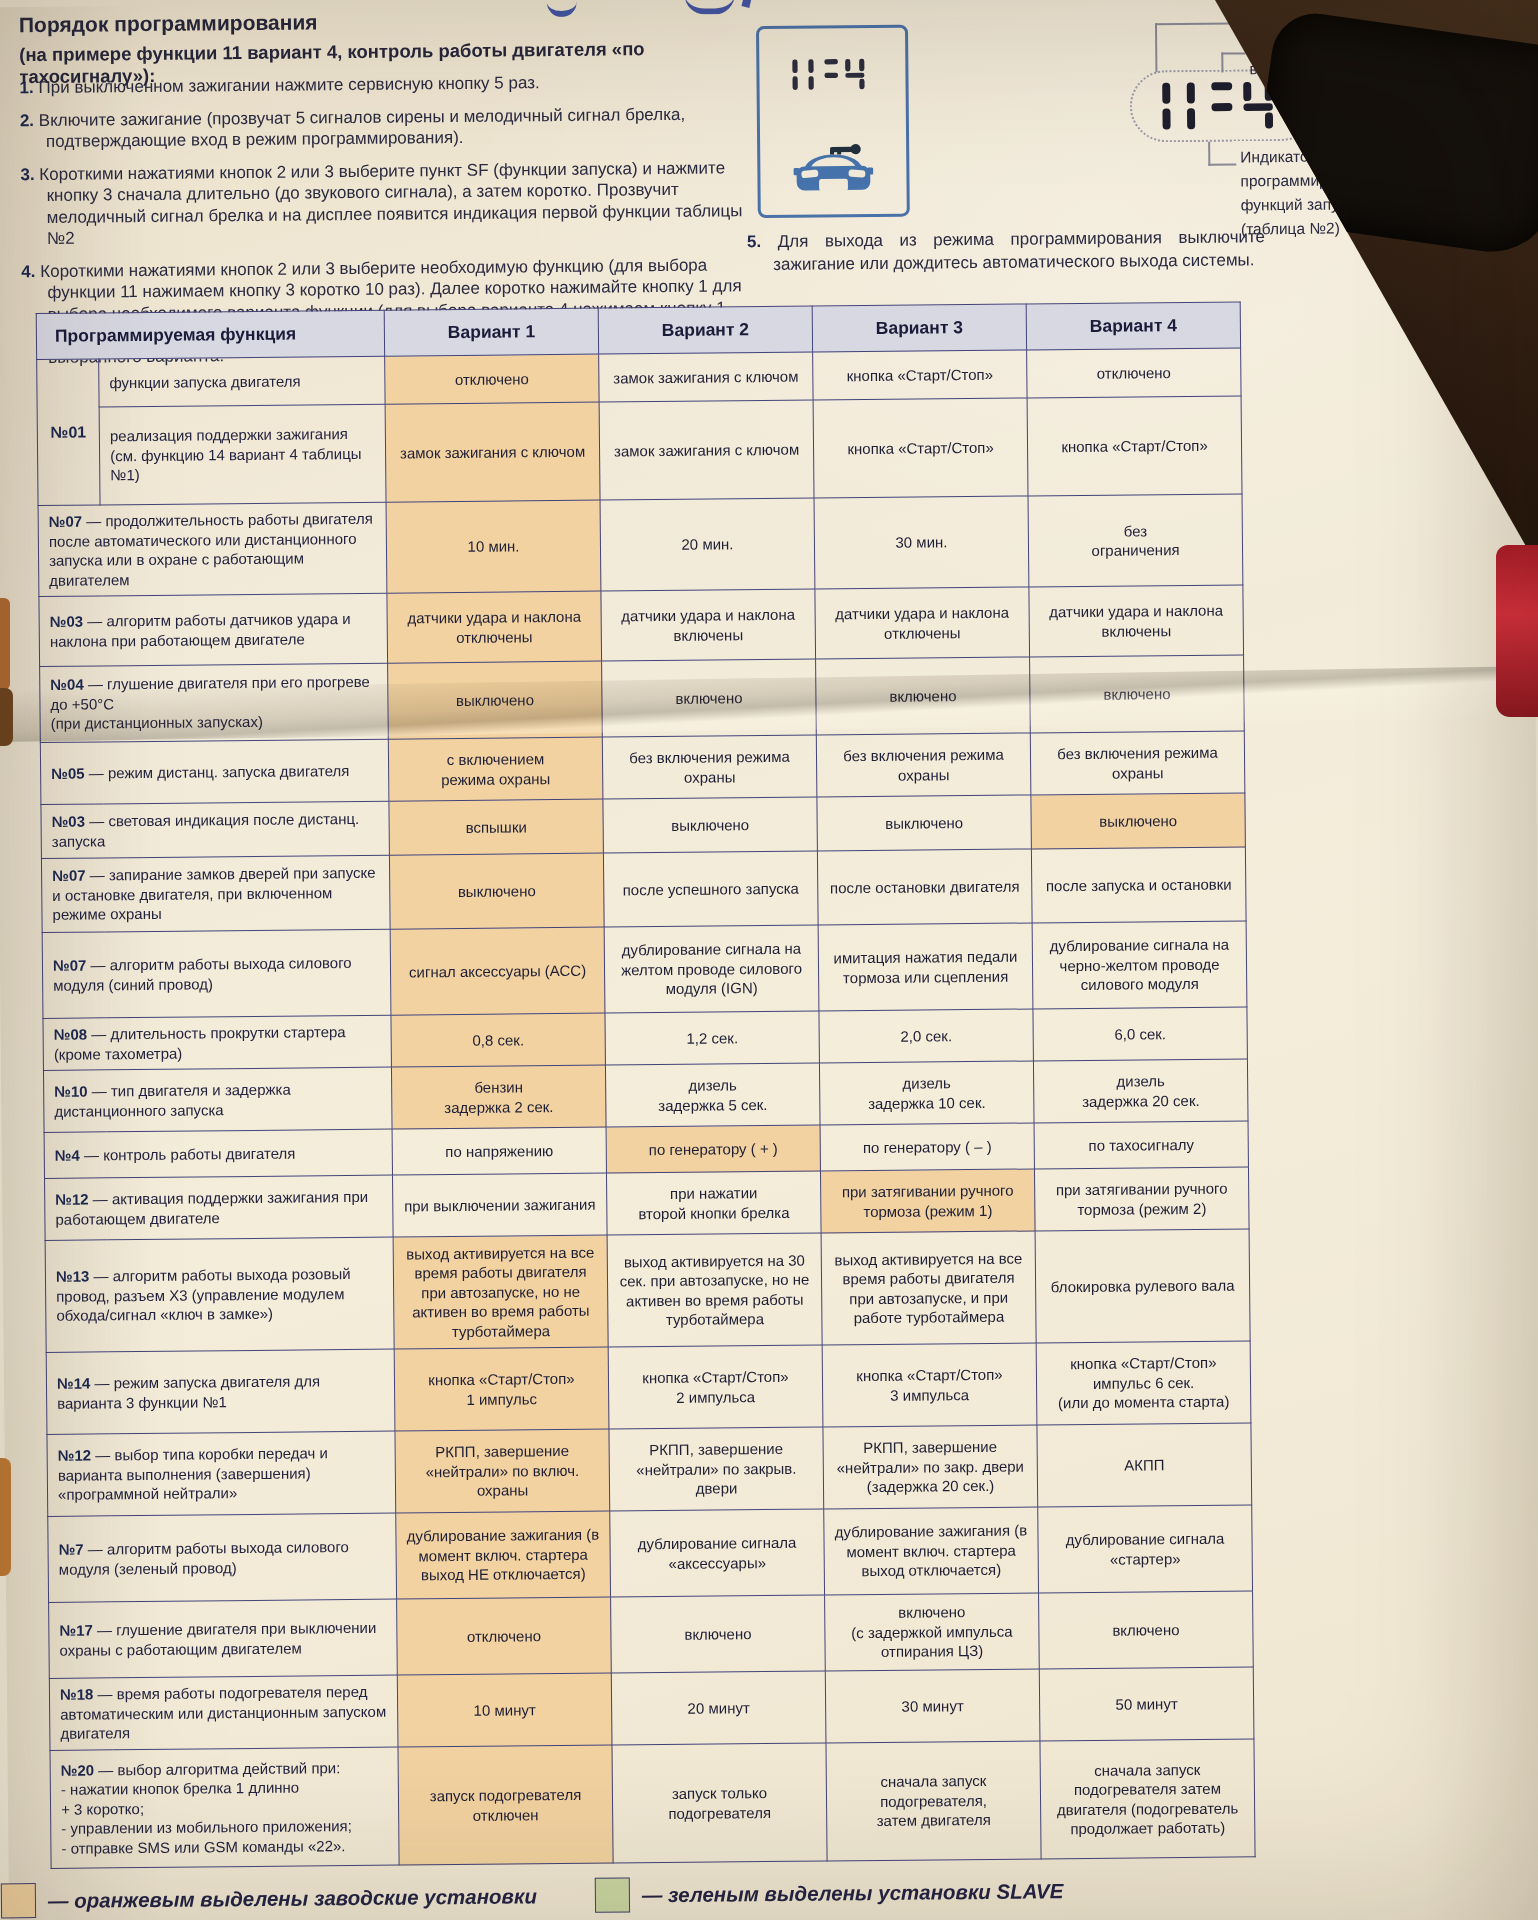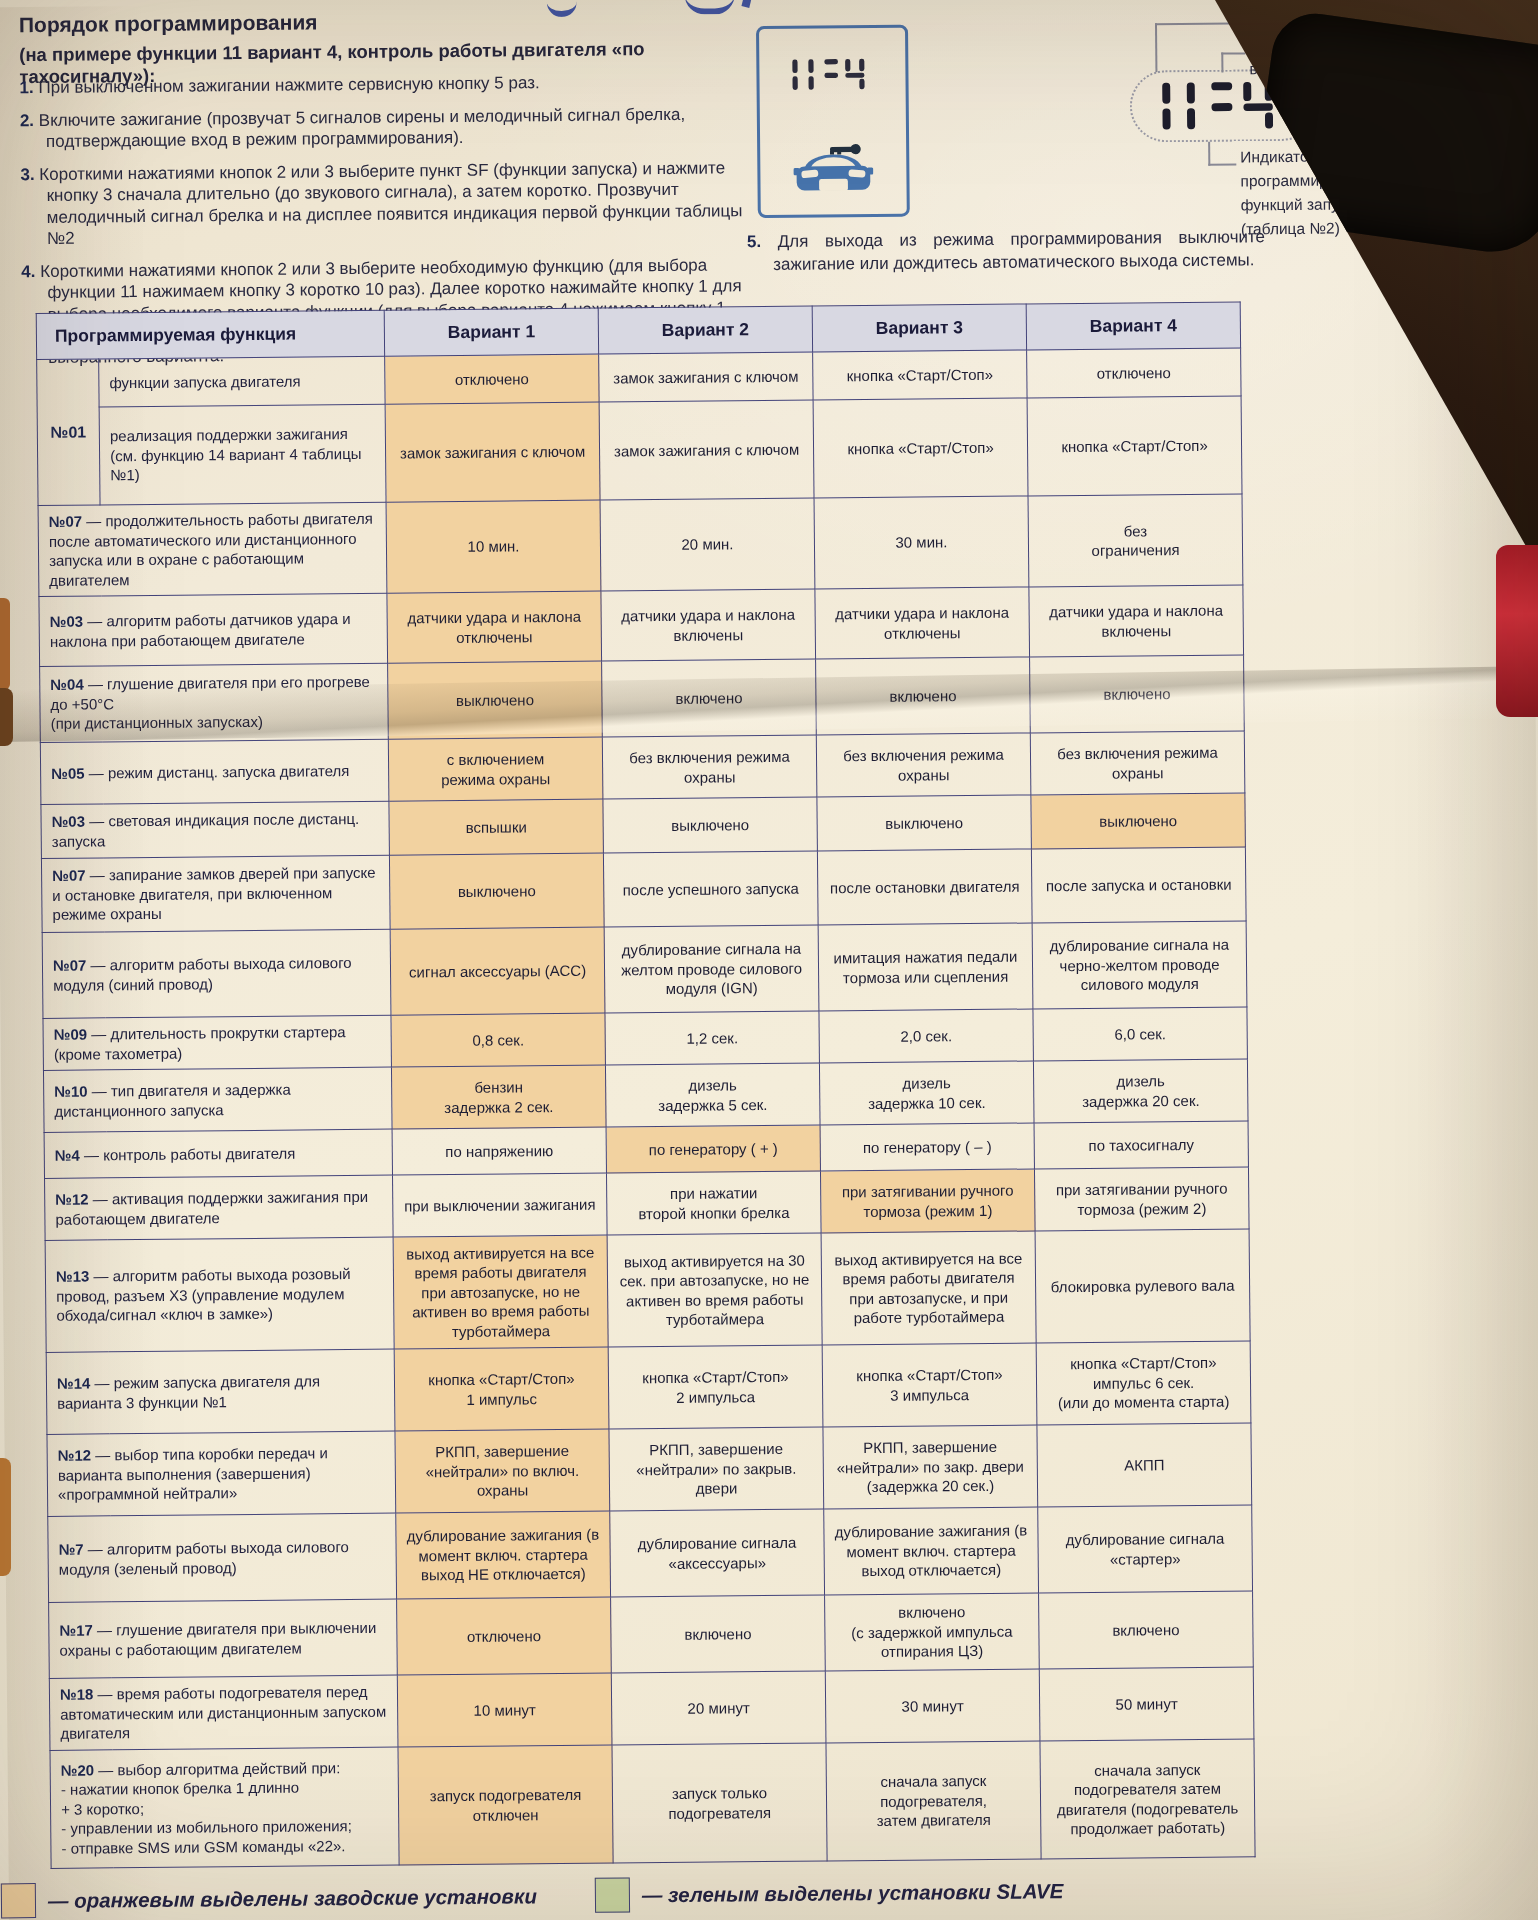--- a/index.html
+++ b/index.html
@@ -281,21 +281,21 @@
               <td class="vcell">после запуска и остановки</td>
             </tr>
             <tr>
               <td class="fn-lbl" colspan="2"><span class="fn-id">№07</span> — алгоритм работы выхода силового модуля (синий провод)</td>
               <td class="vcell hl">сигнал аксессуары (АСС)</td>
               <td class="vcell">дублирование сигнала на желтом проводе силового модуля (IGN)</td>
               <td class="vcell">имитация нажатия педали тормоза или сцепления</td>
               <td class="vcell">дублирование сигнала на черно-желтом проводе силового модуля</td>
             </tr>
             <tr>
-              <td class="fn-lbl" colspan="2"><span class="fn-id">№09</span> — длительность прокрутки стартера (кроме тахометра)</td>
+              <td class="fn-lbl" colspan="2"><span class="fn-id">№08</span> — длительность прокрутки стартера (кроме тахометра)</td>
               <td class="vcell hl">0,8 сек.</td>
               <td class="vcell">1,2 сек.</td>
               <td class="vcell">2,0 сек.</td>
               <td class="vcell">6,0 сек.</td>
             </tr>
             <tr>
               <td class="fn-lbl" colspan="2"><span class="fn-id">№10</span> — тип двигателя и задержка дистанционного запуска</td>
               <td class="vcell hl">бензин
 задержка 2 сек.</td>
               <td class="vcell">дизель

